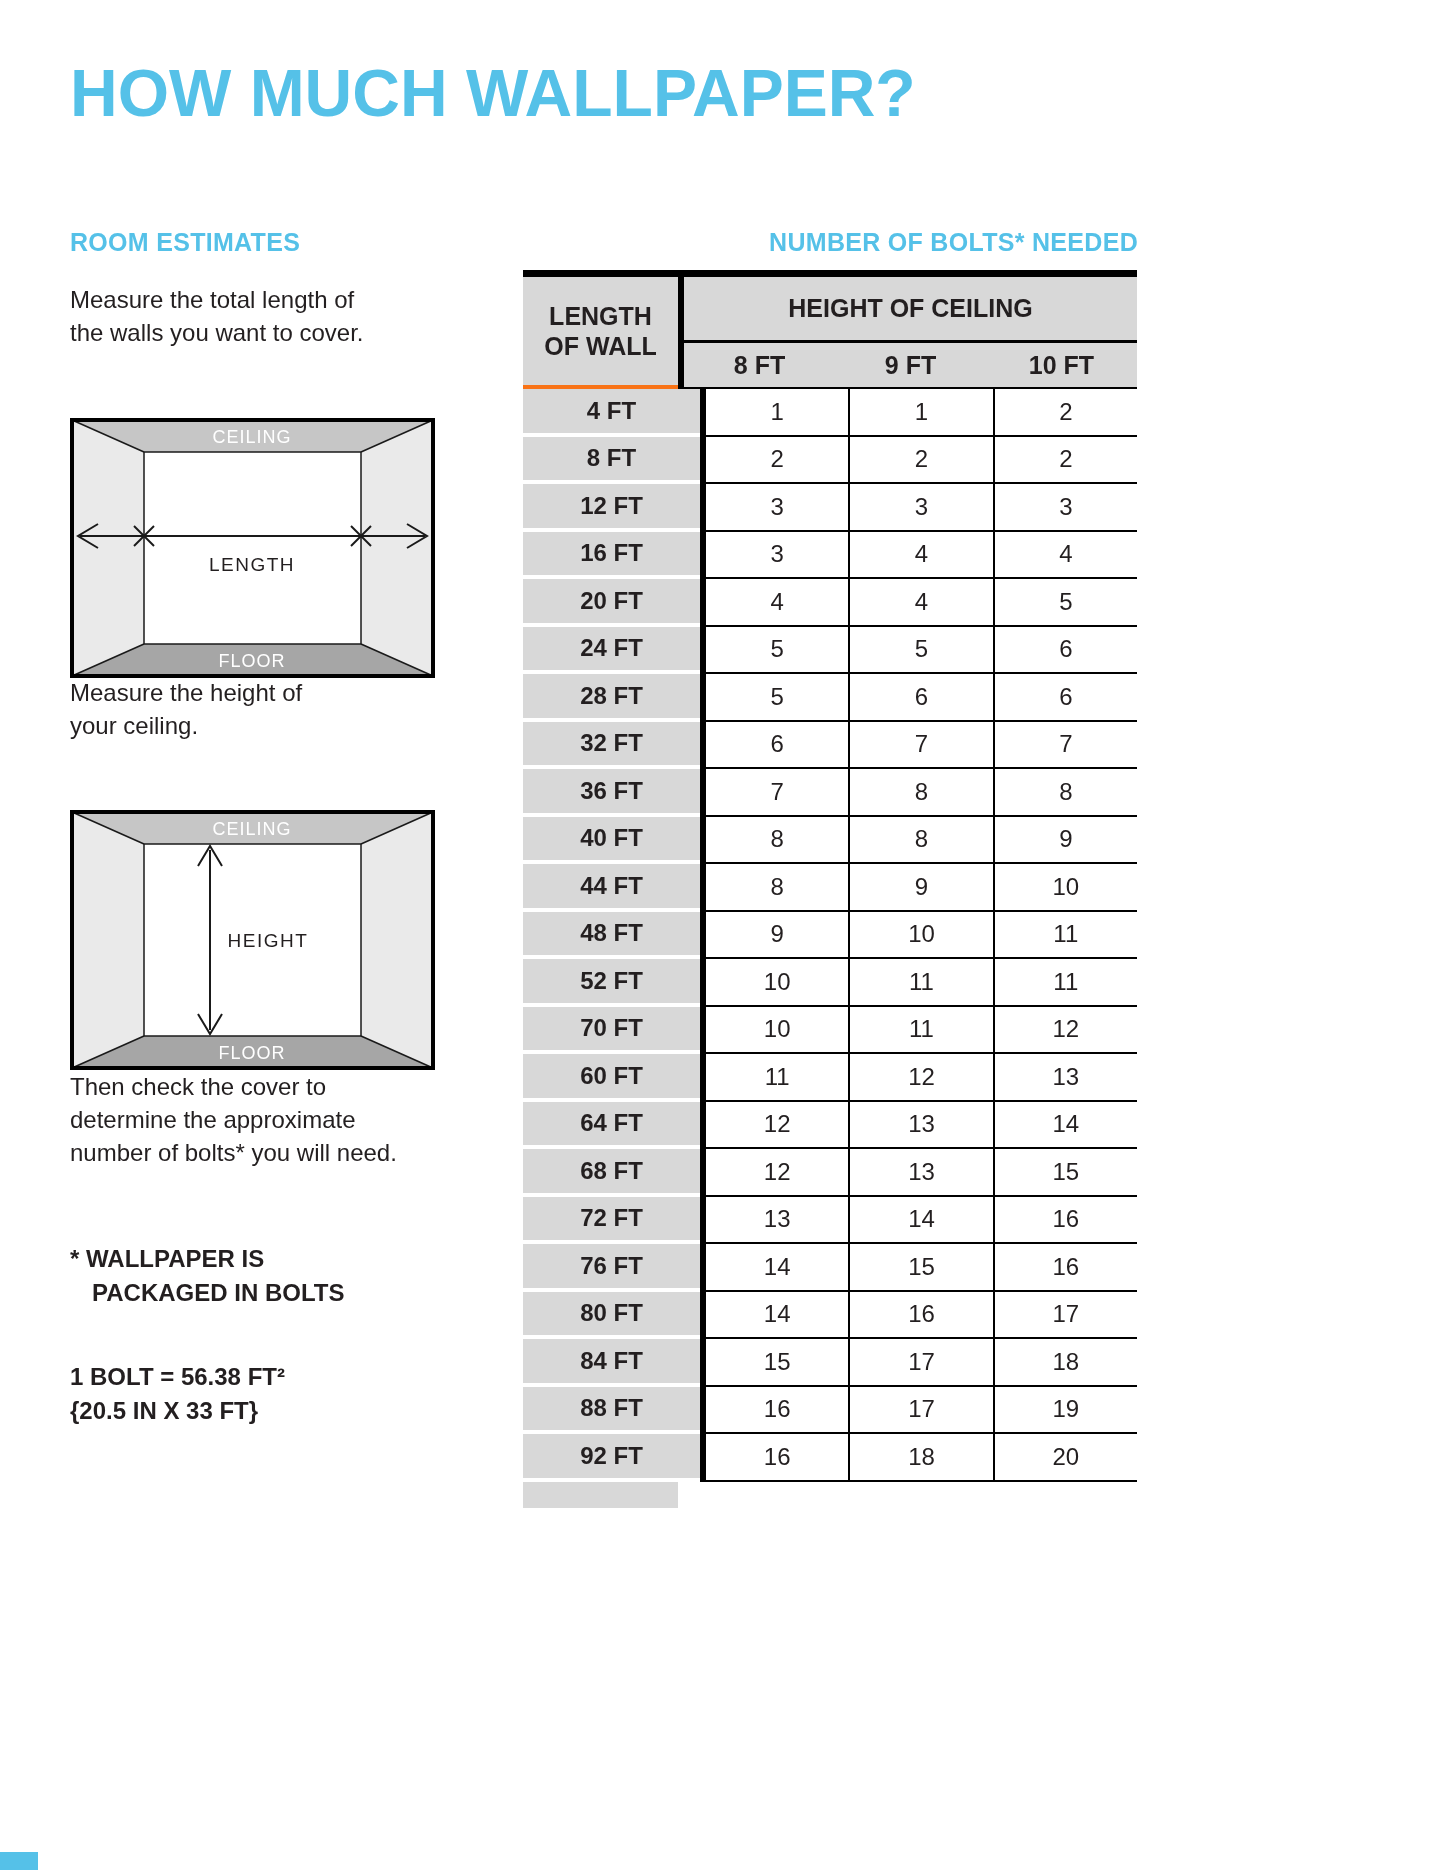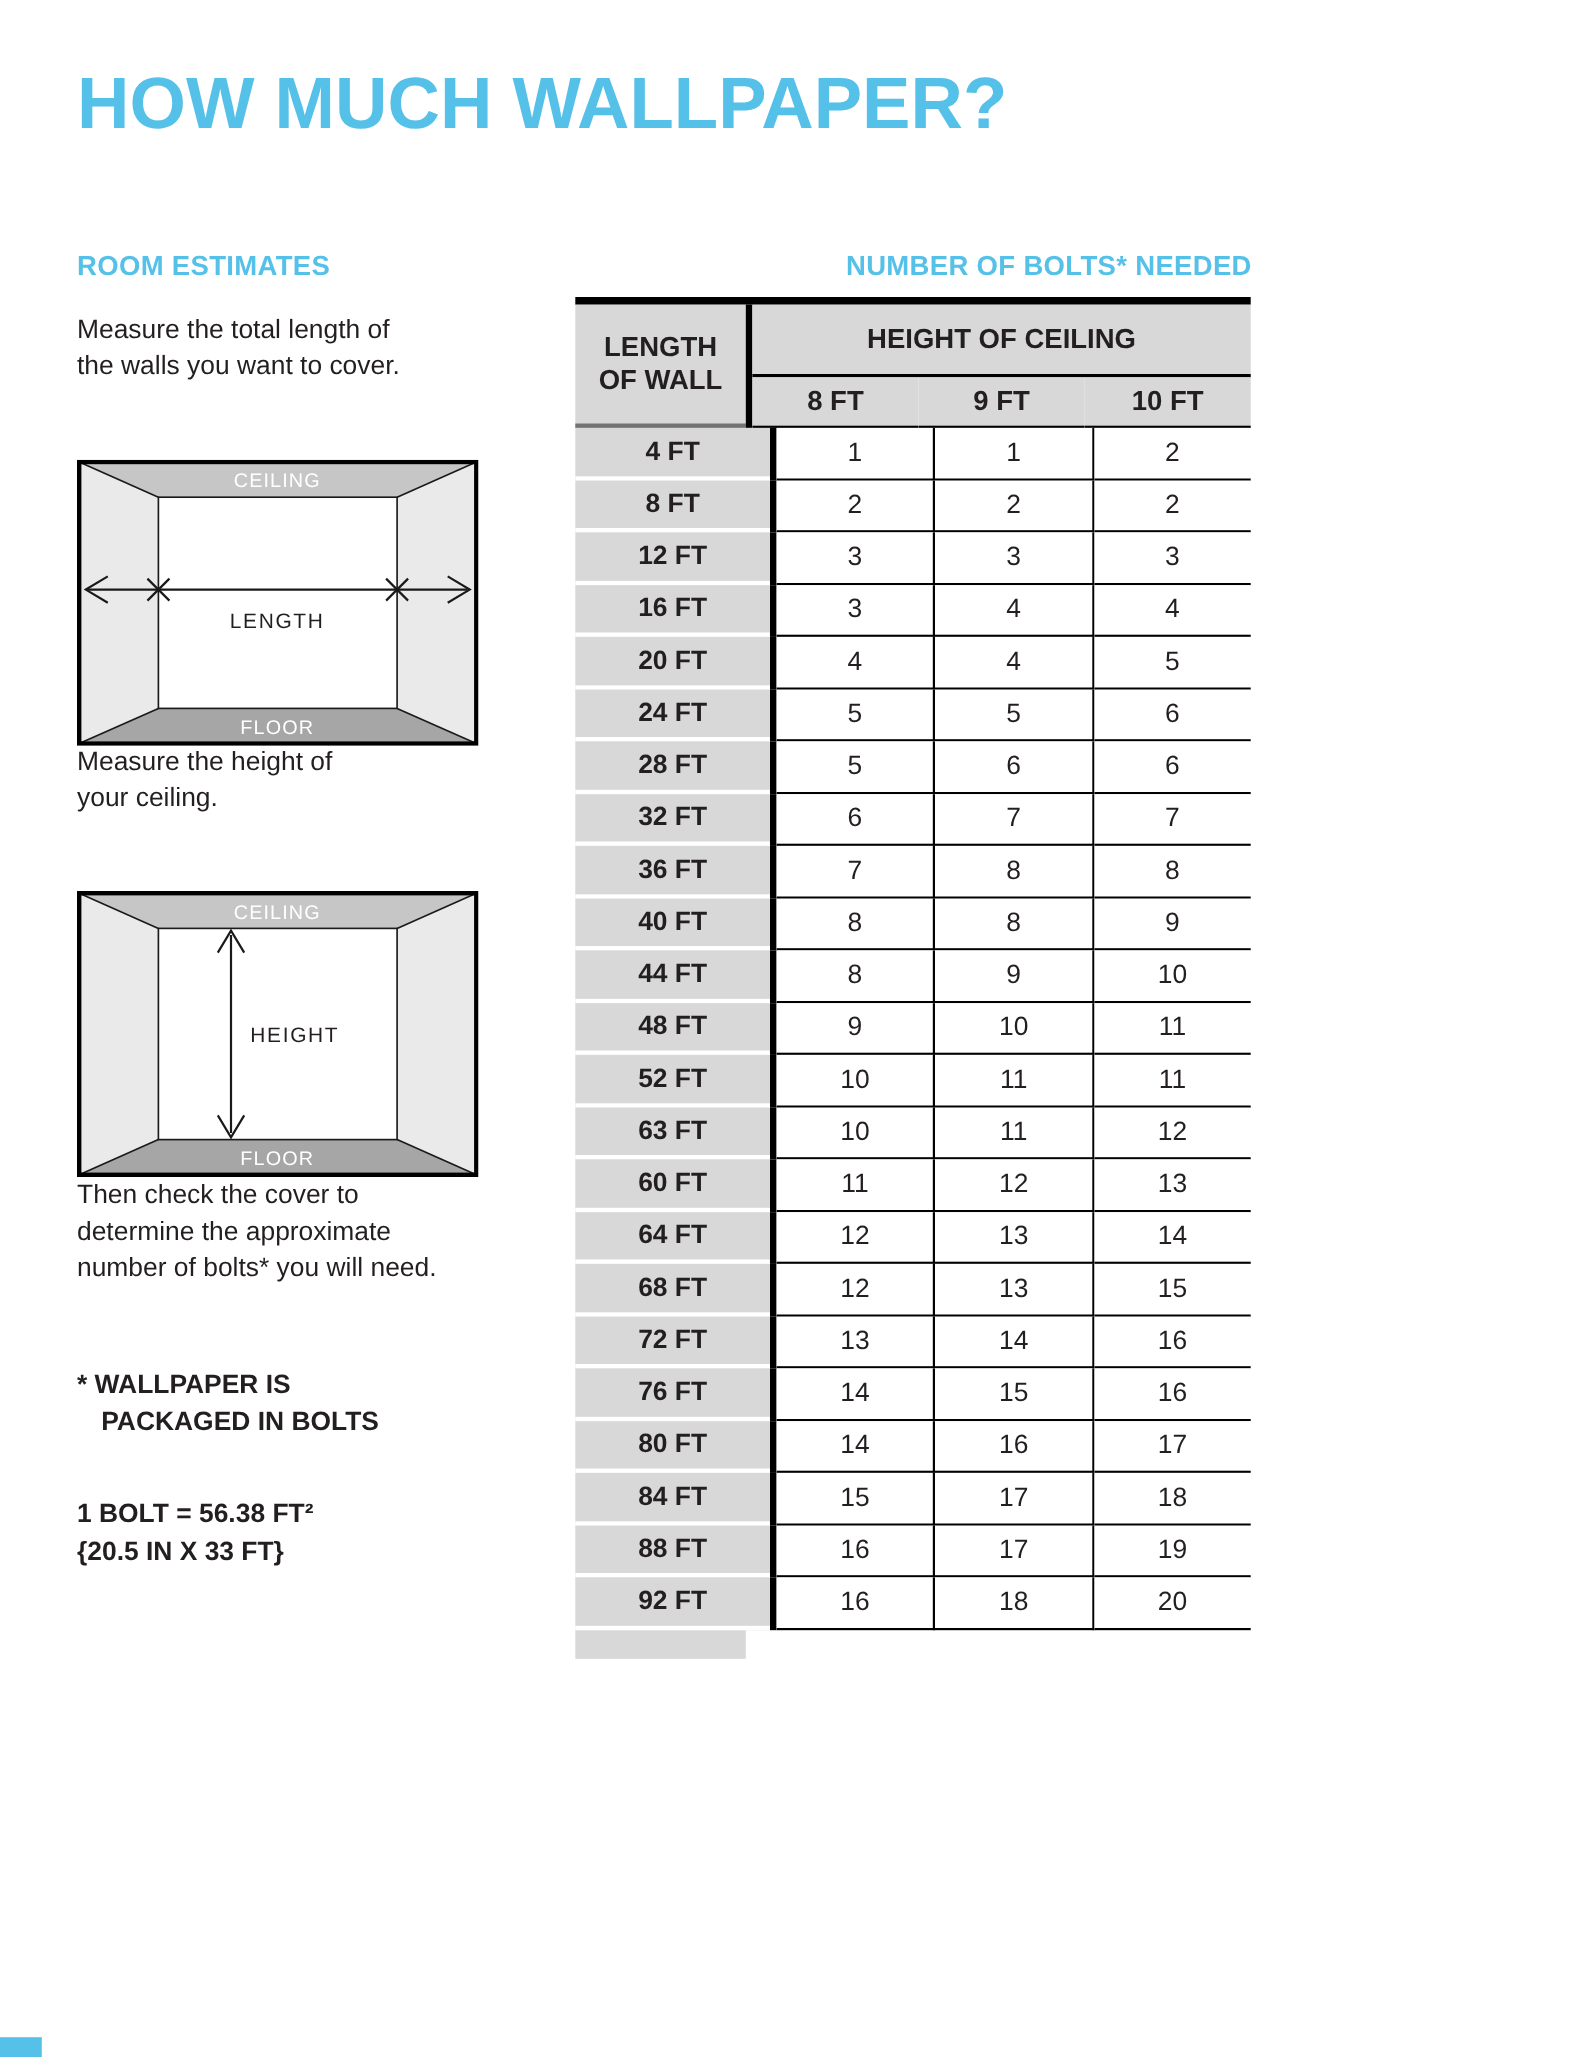--- a/index.html
+++ b/index.html
@@ -27,21 +27,21 @@
   #diagram2{left:70px;top:772px;}
   .footnote{position:absolute;left:70px;top:1242px;font-size:24px;font-weight:bold;line-height:34px;}
   .footnote .indent{padding-left:22px;}
   .boltinfo{position:absolute;left:70px;top:1360px;font-size:24px;font-weight:bold;line-height:34px;}
 
   
   .bolt-table{position:absolute;left:523px;top:270px;width:614px;}
   .top-bar{height:7px;background:#000;}
   .thead{display:flex;height:112px;}
   .hlabel{
-    width:155px;flex:none;background:#d8d8d8;border-bottom:4px solid #737373;
+    width:155px;flex:none;background:#d8d8d8;border-bottom:4px solid #f97316;
     display:flex;align-items:center;justify-content:center;text-align:center;
     font-weight:bold;font-size:25px;line-height:30px;padding:0 18px;
   }
   .tsep{width:6px;flex:none;background:#000;}
   .hright{flex:1;display:flex;flex-direction:column;}
   .hgroup{
     height:66px;background:#d8d8d8;border-bottom:3px solid #000;
     display:flex;align-items:center;justify-content:center;font-weight:bold;font-size:25px;
   }
   .hsub-row{flex:1;display:flex;}
@@ -236,21 +236,21 @@
         <div class="tcell">11</div>
       </div>
       <div class="trow">
         <div class="tlabel">52 FT</div>
         <div class="tsep"></div>
         <div class="tcell tcell-br">10</div>
         <div class="tcell tcell-br">11</div>
         <div class="tcell">11</div>
       </div>
       <div class="trow">
-        <div class="tlabel">63 FT</div>
+        <div class="tlabel">70 FT</div>
         <div class="tsep"></div>
         <div class="tcell tcell-br">10</div>
         <div class="tcell tcell-br">11</div>
         <div class="tcell">12</div>
       </div>
       <div class="trow">
         <div class="tlabel">60 FT</div>
         <div class="tsep"></div>
         <div class="tcell tcell-br">11</div>
         <div class="tcell tcell-br">12</div>

